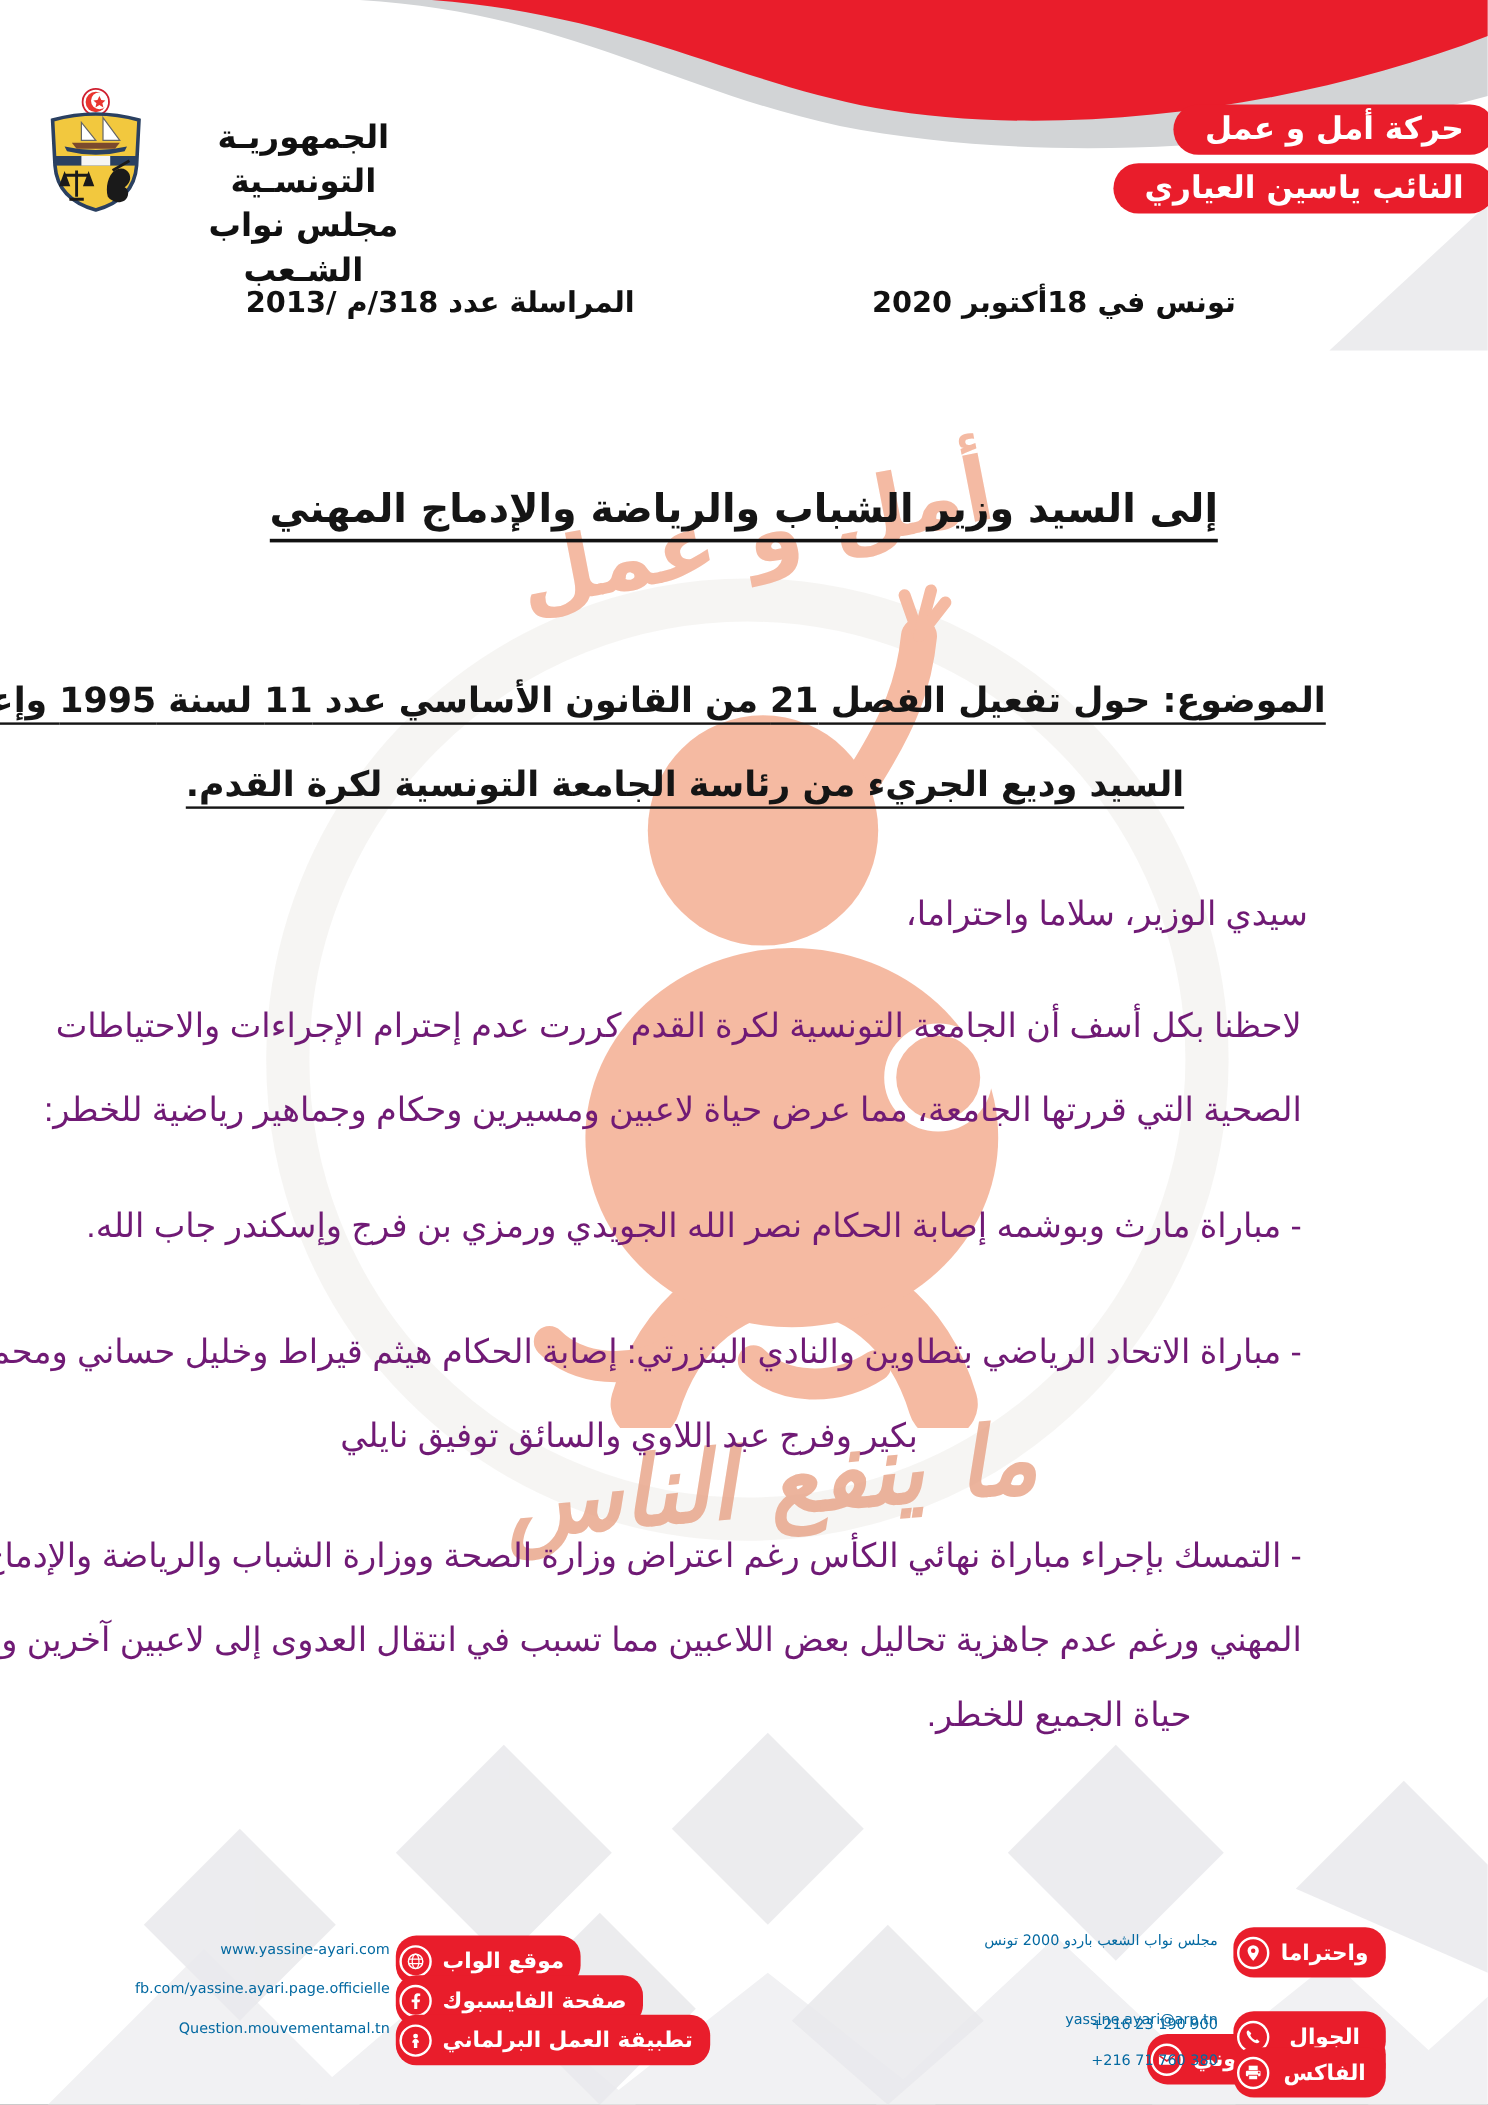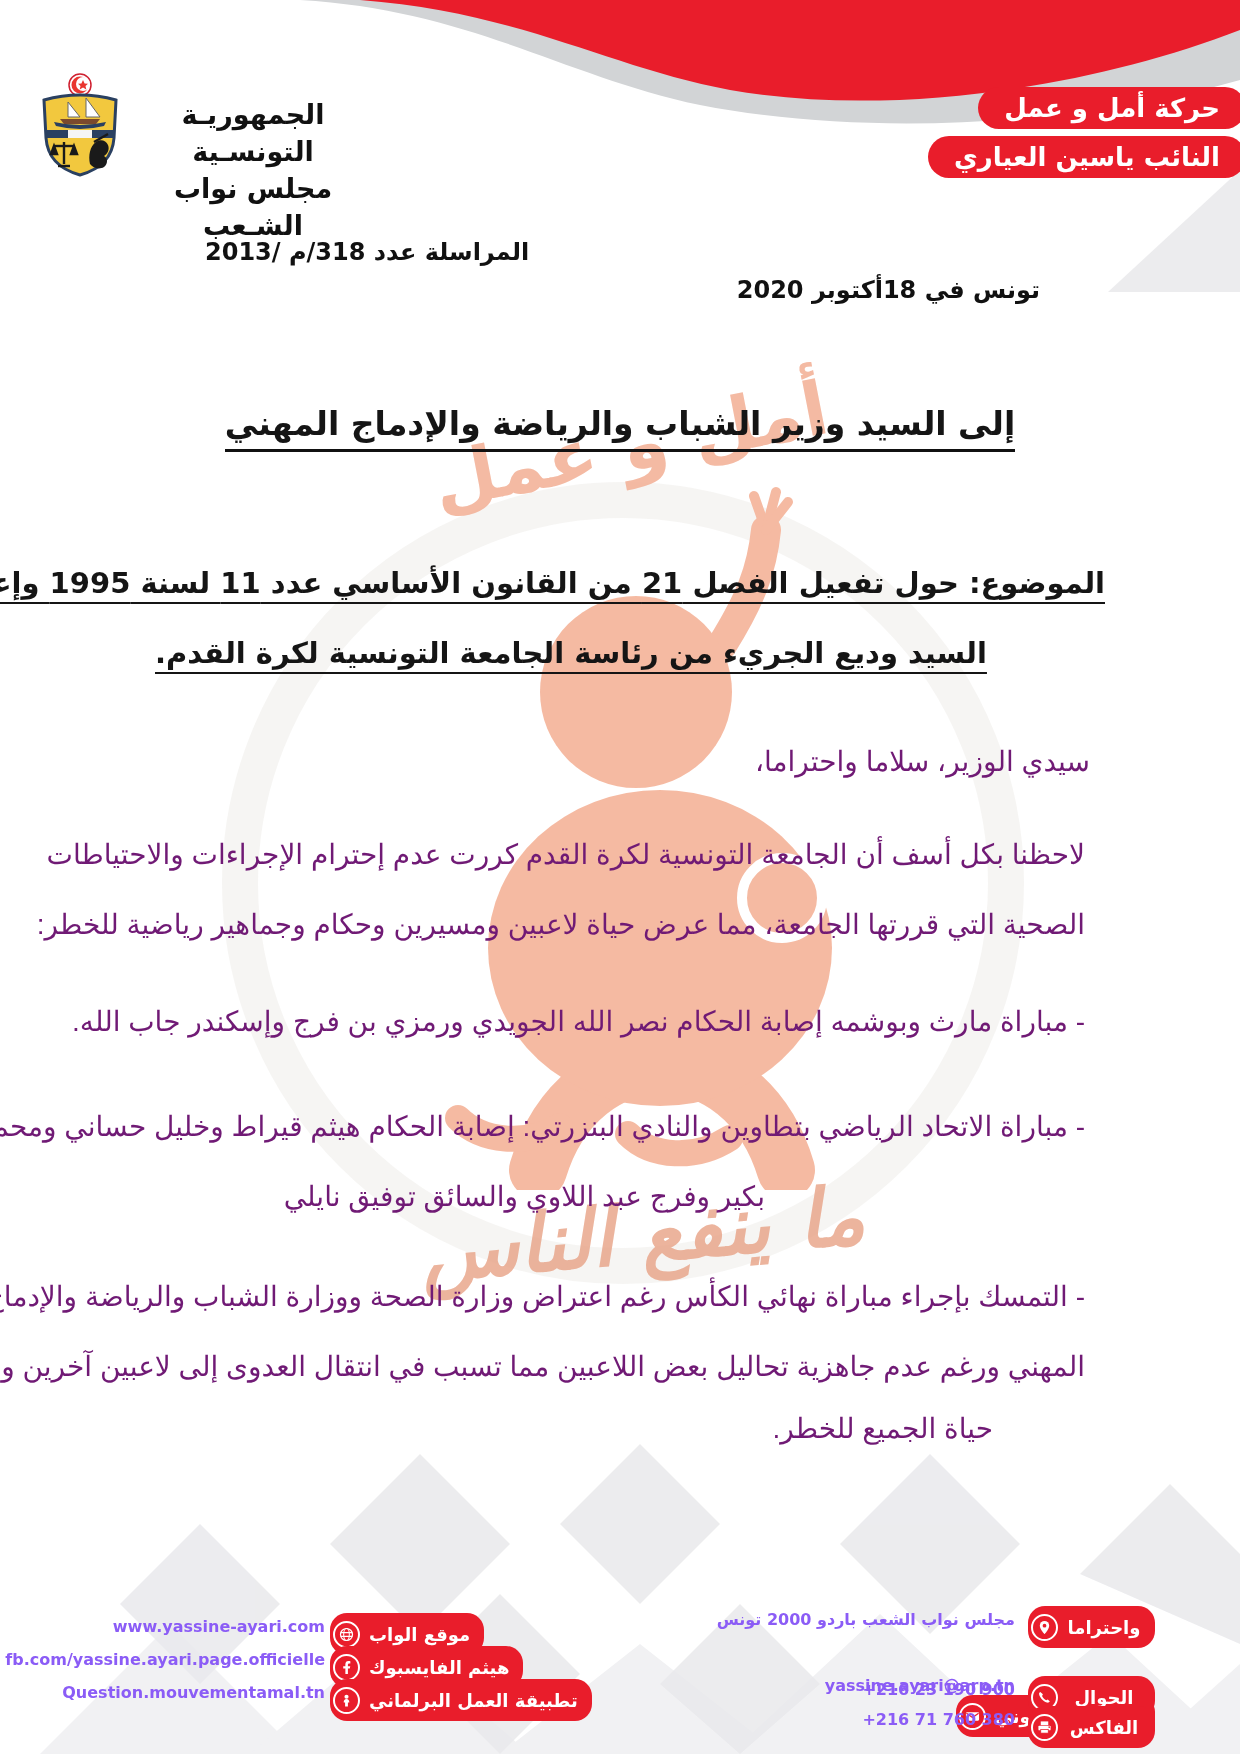--- a/index.html
+++ b/index.html
@@ -72,21 +72,21 @@
   .f-pill .circ{
     width:27px;height:27px;border-radius:50%;
     background:#e91d2b;border:2px solid #fff;box-sizing:border-box;
     display:flex;align-items:center;justify-content:center;flex:0 0 auto;
   }
   .f-pill .lbl{
     color:#fff;font-size:18px;font-weight:700;white-space:nowrap;direction:rtl;
     flex:1;text-align:center;
   }
   .f-val{
-    position:absolute;z-index:3;font-size:16px;font-weight:700;color:#8b5cf6;
+    position:absolute;z-index:3;font-size:12px;font-weight:400;color:#0369a1;
     white-space:nowrap;
   }
   .ltr{direction:ltr;}
   svg{display:block;}
 </style>
 </head>
 <body>
 
 <div class="page">
 
@@ -158,21 +158,21 @@
   </svg>
 
   <div class="gov-text">
     <div>الجمهوريـة التونسـية</div>
     <div>مجلس نواب الشـعب</div>
   </div>
 
   <div class="badge badge1">حركة أمل و عمل</div>
   <div class="badge badge2">النائب ياسين العياري</div>
 
-  <div class="txt meta-line" style="top:238px;right:200px;margin-top:38px;">تونس في 18أكتوبر 2020</div>
+  <div class="txt meta-line" style="top:238px;right:210px;">تونس في 18أكتوبر 2020</div>
   <div class="txt meta-line" style="top:238px;left:205px;">المراسلة عدد 318/م /2013</div>
 
   <div class="title">
     <span>إلى السيد وزير الشباب والرياضة والإدماج المهني</span>
   </div>
 
   <div class="txt subject" style="top:566px;right:135px;">الموضوع: حول تفعيل الفصل 21 من القانون الأساسي عدد 11 لسنة 1995 وإعفاء</div>
   <div class="txt subject" style="top:636px;left:155px;">السيد وديع الجريء من رئاسة الجامعة التونسية لكرة القدم.</div>
 
   <div class="txt body-line" style="top:745px;right:150px;">سيدي الوزير، سلاما واحتراما،</div>
@@ -242,21 +242,21 @@
     <span class="lbl">موقع الواب</span>
   </div>
   <div class="f-val ltr" style="top:1617px;right:915px;">www.yassine-ayari.com</div>
 
   <div class="f-pill" style="top:1646px;left:330px;min-width:145px;">
     <span class="circ">
       <svg width="15" height="15" viewBox="0 0 16 16">
           <path d="M9.5 15 V9 H11.5 L12 6.6 H9.5 V5 C9.5 4.2 9.9 3.6 11 3.6 H12.1 V1.3 C11.7 1.2 10.9 1 10 1 C8 1 6.8 2.2 6.8 4.6 V6.6 H4.5 V9 H6.8 V15 Z" fill="#fff"></path>
         </svg>
     </span>
-    <span class="lbl">هيثم الفايسبوك</span>
+    <span class="lbl">صفحة الفايسبوك</span>
   </div>
   <div class="f-val ltr" style="top:1650px;right:915px;">fb.com/yassine.ayari.page.officielle</div>
 
   <div class="f-pill" style="top:1679px;left:330px;min-width:160px;">
     <span class="circ">
       <svg width="15" height="15" viewBox="0 0 16 16">
           <circle cx="8" cy="4" r="2.2" fill="#fff"></circle>
           <path d="M8 6.5 C6 6.5 5 8 5 10 L6.5 10 L6.5 14.5 L9.5 14.5 L9.5 10 L11 10 C11 8 10 6.5 8 6.5 Z" fill="#fff"></path>
         </svg>
     </span>

